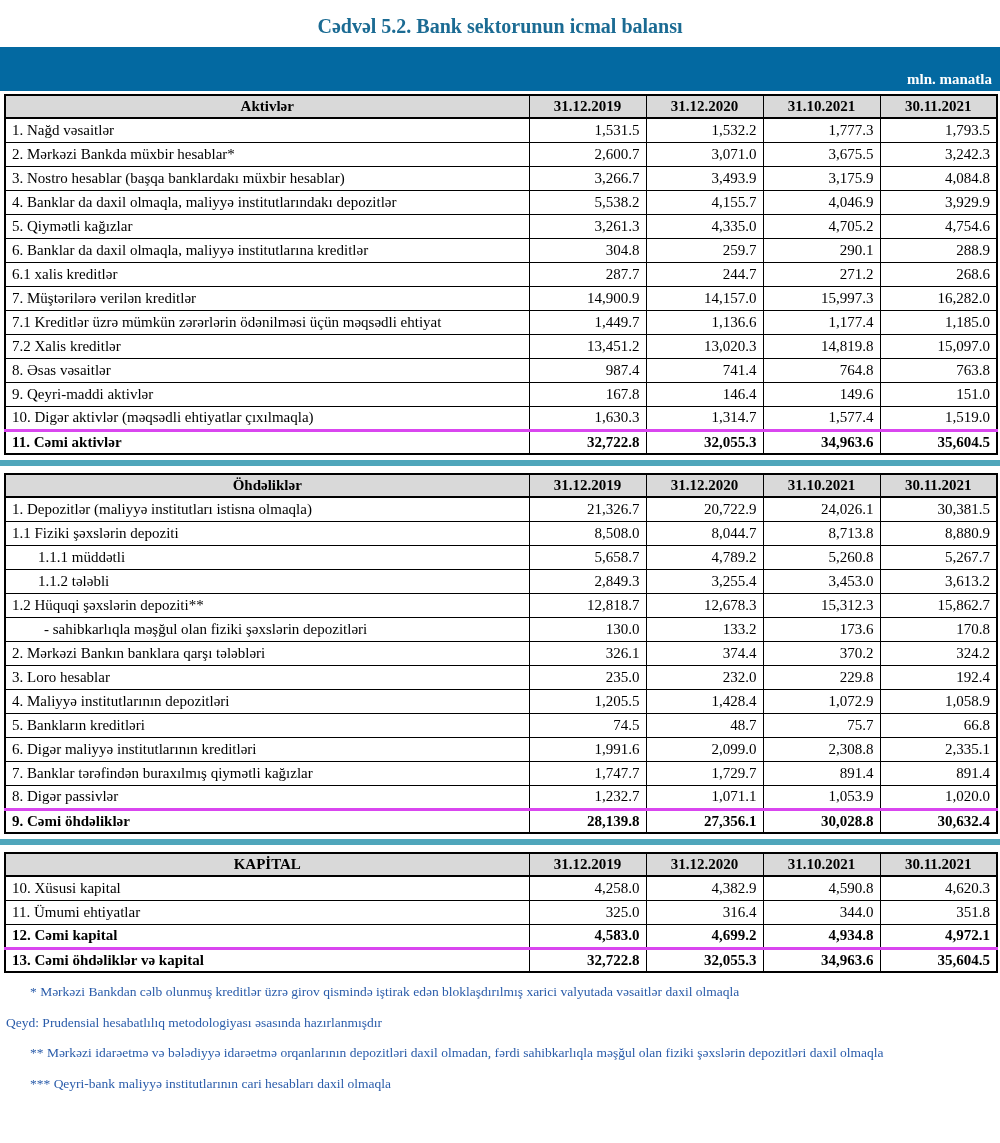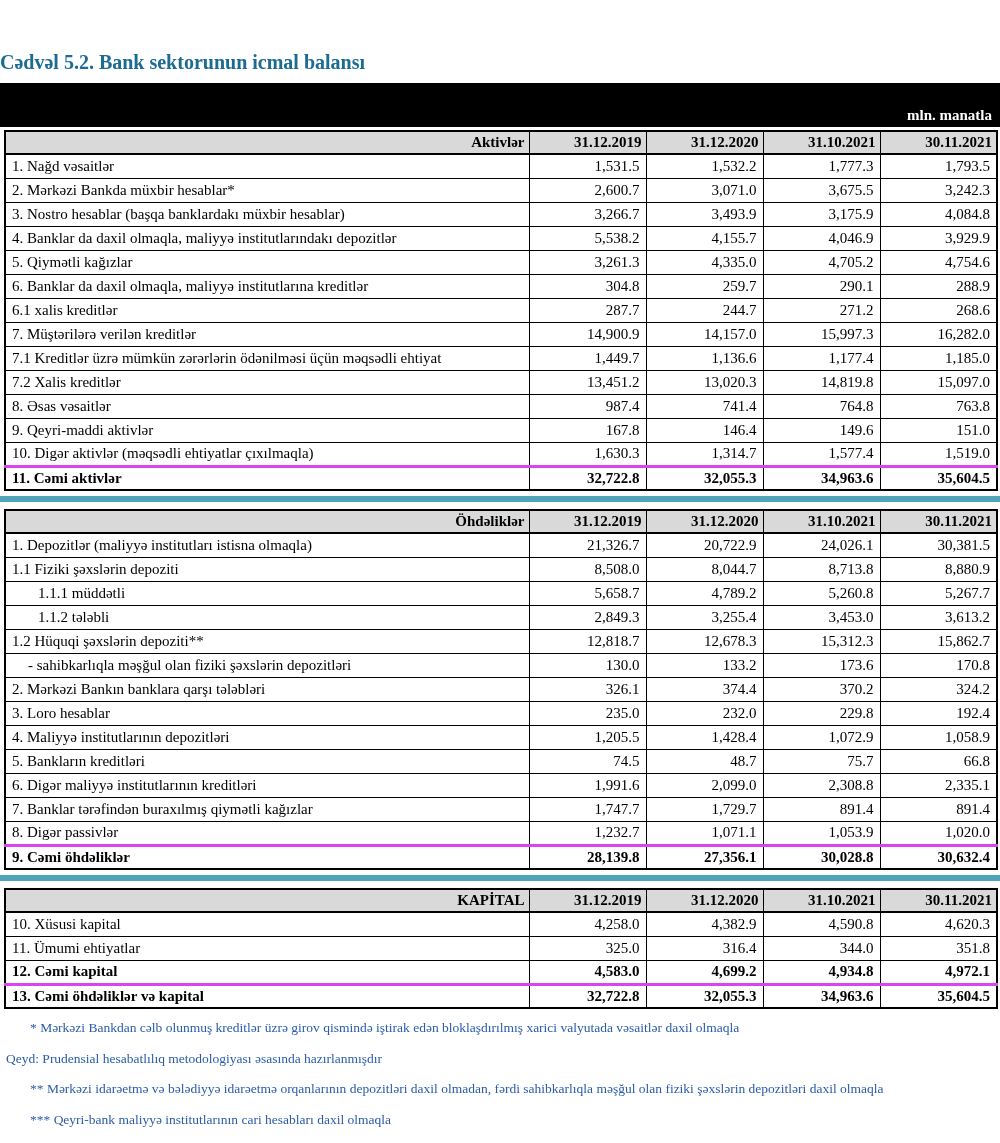--- a/index.html
+++ b/index.html
@@ -6,30 +6,30 @@
   html, body { margin: 0; padding: 0; }
   body {
     width: 1000px;
     background: #ffffff;
     font-family: "Liberation Serif", serif;
     color: #000;
   }
   .page { width: 1000px; min-height: 1143px; }
 
   .title {
+    text-align: center;
     font-size: 20px;
     font-weight: bold;
     color: #1b6b93;
     padding: 15px 0 9px 0;
-    margin-top: 36px;
   }
 
   .unit-band {
     height: 44px;
-    background: #000000;
+    background: #0369a1;
     display: flex;
     align-items: flex-end;
     justify-content: flex-end;
   }
   .unit-band .unit-label {
     color: #ffffff;
     font-weight: bold;
     font-size: 15px;
     padding: 0 8px 3px 0;
   }
@@ -41,34 +41,34 @@
     border-collapse: collapse;
     table-layout: fixed;
     border: 2px solid #000;
     font-size: 15px;
   }
   thead th {
     background: #d9d9d9;
     border: 1px solid #000;
     border-bottom: 2px solid #000;
     font-weight: bold;
-    text-align: right;
+    text-align: center;
     height: 16px;
     padding: 2px 4px;
   }
   tbody td {
     border: 1px solid #000;
     height: 24px;
     padding: 1px 6px;
     overflow: hidden;
     white-space: nowrap;
   }
   td.lbl  { text-align: left; }
   td.ind0 { }
-  td.ind1 { padding-left: 22px; }
+  td.ind1 { padding-left: 38px; }
   td.ind2 { padding-left: 32px; }
   td.num  { text-align: right; }
   tr.total td { border-top: 3px solid #d946ef; font-weight: bold; }
   tr.bold td  { font-weight: bold; }
 
   .section-gap {
     height: 6px;
     background: #4fa6bb;
     margin: 5px 0 4px 0;
   }

